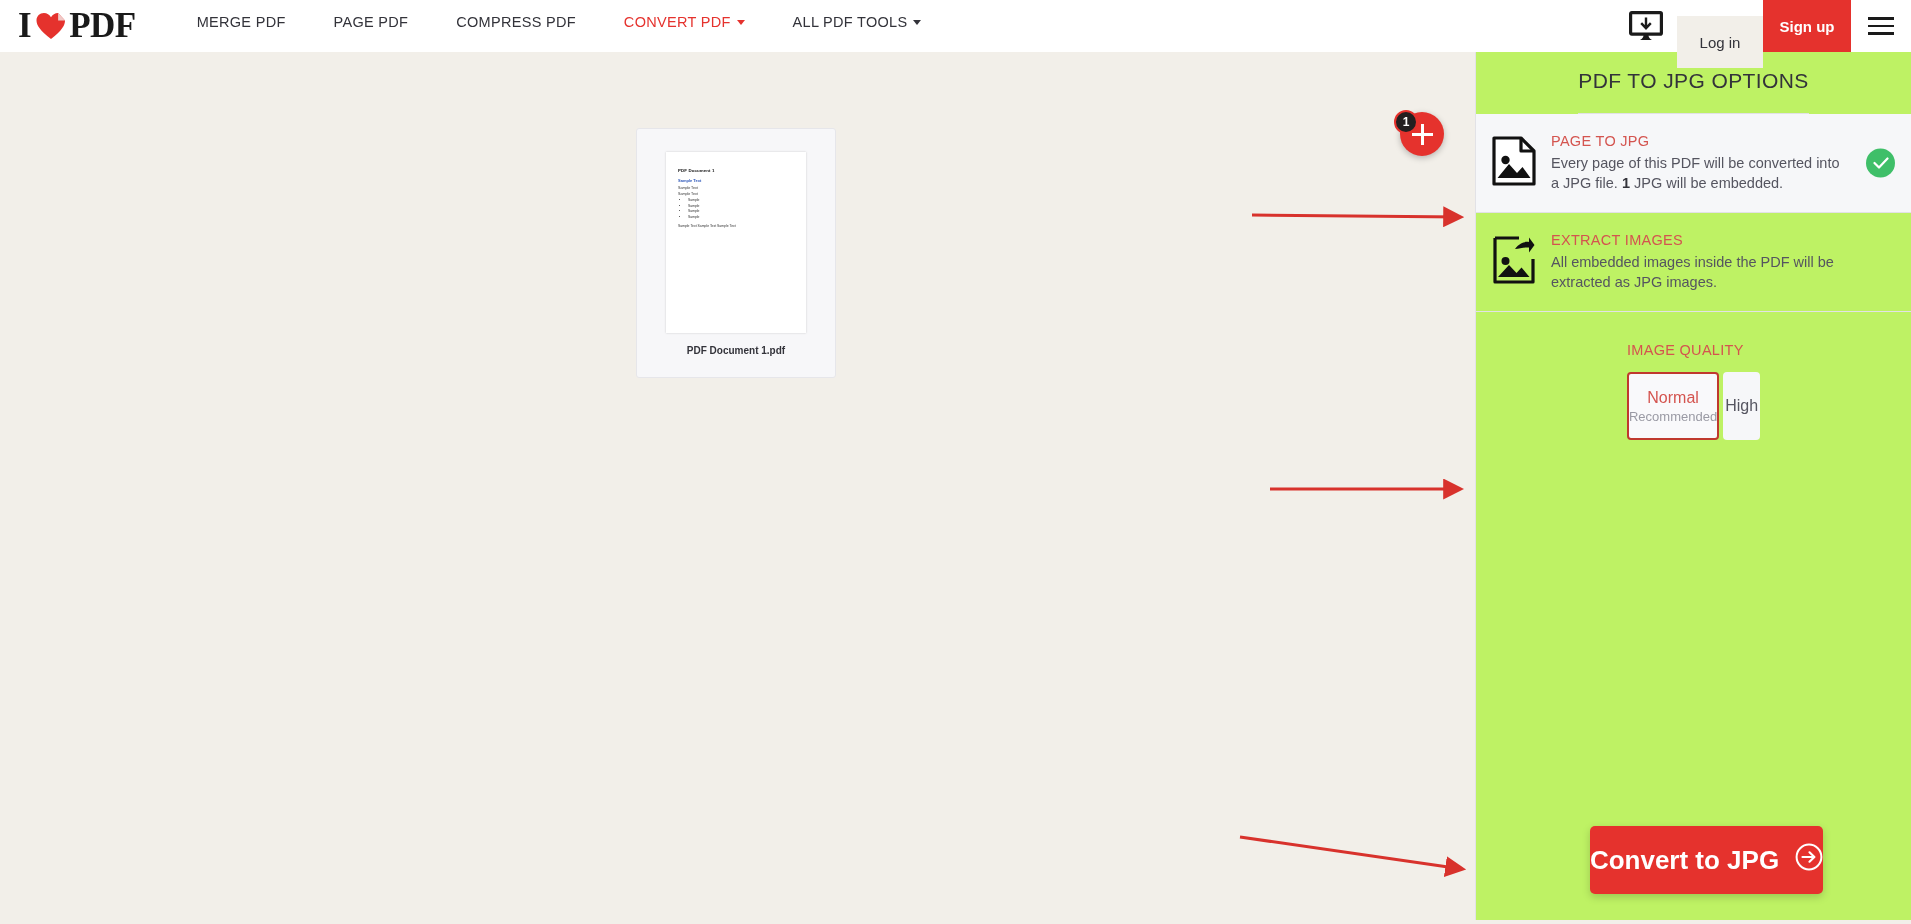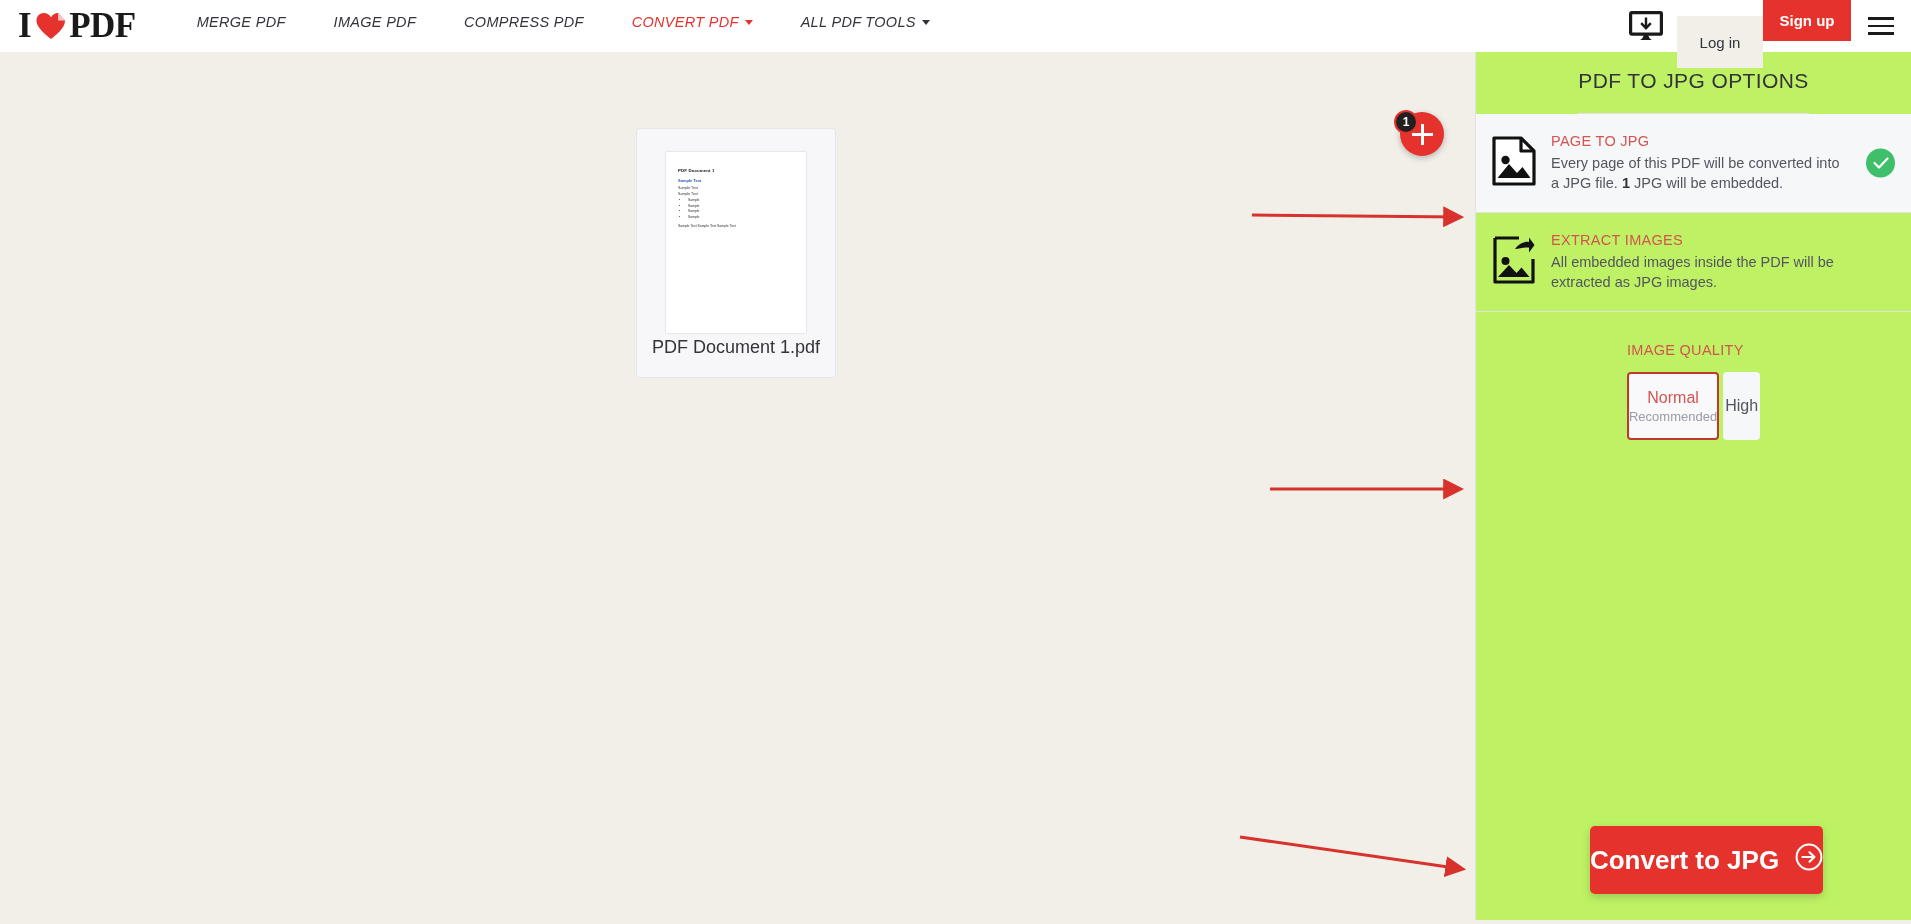--- a/index.html
+++ b/index.html
@@ -37,21 +37,20 @@
     margin: 0 2px 0 5px;
     display: inline-block;
   }
   .heart svg { display: block; }
   .logo .pdf-letters { font-size: 35px; margin-left: 1px; }
 
   .nav {
     display: flex; align-items: center;
     margin-left: 37px;
     height: 44px;
-    font-style: italic;
   }
   .nav-item {
     font-size: 14.5px;
     letter-spacing: 0.3px;
     color: #33333a;
     padding: 0 24px;
     height: 52px;
     display: flex; align-items: center;
     cursor: pointer;
     white-space: nowrap;
@@ -82,21 +81,21 @@
     font-size: 15px;
     width: 86px; height: 52px;
     cursor: pointer;
     margin-top: 16px;
   }
   .signup-btn {
     display: flex; align-items: center; justify-content: center;
     background: #e5322d;
     color: #ffffff;
     font-size: 15px; font-weight: 700;
-    width: 88px; height: 41px;
+    width: 88px; height: 52px;
     cursor: pointer;
   }
   .burger {
     display: flex; flex-direction: column; align-items: center; justify-content: center;
     width: 60px; height: 52px;
     cursor: pointer; gap: 5px;
   }
   .burger span { display:block; width: 26px; height: 2.5px; background: #1a1a1a; }
 
   
@@ -128,23 +127,24 @@
   .mini-title {
     font-size: 4.4px; font-weight: 700; color: #111;
     letter-spacing: 0.1px; margin-bottom: 4.5px;
   }
   .mini-sub { font-size: 4px; font-weight: 700; color: #2a55b8; margin-bottom: 3.5px; }
   .mini-line { font-size: 3.6px; color: #333; margin-bottom: 2.2px; }
   .mini-list { margin: 1.5px 0 0 10px; }
   .mini-li { font-size: 3.4px; color: #333; list-style: disc; margin-bottom: 1.4px; }
   .mini-foot { font-size: 3.4px; color: #333; margin-top: 5px; }
   .file-name {
-    margin-top: 4px;
-    font-size: 18px;
+    margin-top: 12px;
+    font-size: 10px;
     color: #33333a;
+    font-weight: bold;
   }
 
   .add-file-btn {
     position: absolute;
     left: 1400px; top: 112px;
     width: 44px; height: 44px;
     border-radius: 50%;
     background: #e5322d;
     box-shadow: 0 2px 6px rgba(0,0,0,0.25);
     display: flex; align-items: center; justify-content: center;
@@ -290,21 +290,21 @@
         </svg>
       </span>
       <span class="pdf-letters">PDF</span>
     </div>
 
     <div class="nav">
       <div class="nav-item">
         <span>MERGE PDF</span>
       </div>
       <div class="nav-item">
-        <span>IMAGE PDF</span>
+        <span>PAGE PDF</span>
       </div>
       <div class="nav-item">
         <span>COMPRESS PDF</span>
       </div>
       <div class="nav-item active">
         <span>CONVERT PDF</span>
         <span class="caret"></span>
       </div>
       <div class="nav-item">
         <span>ALL PDF TOOLS</span>

